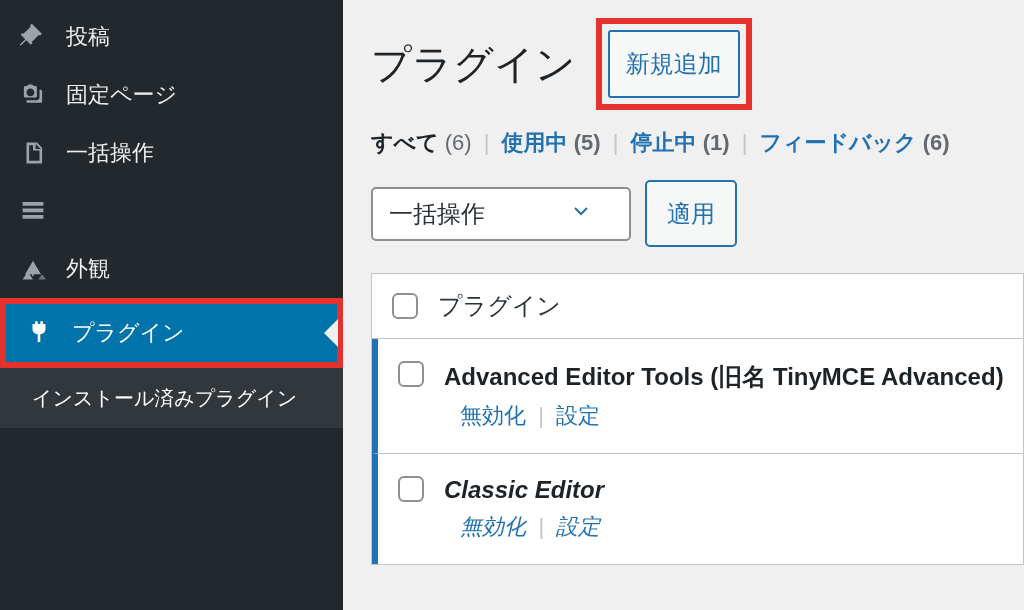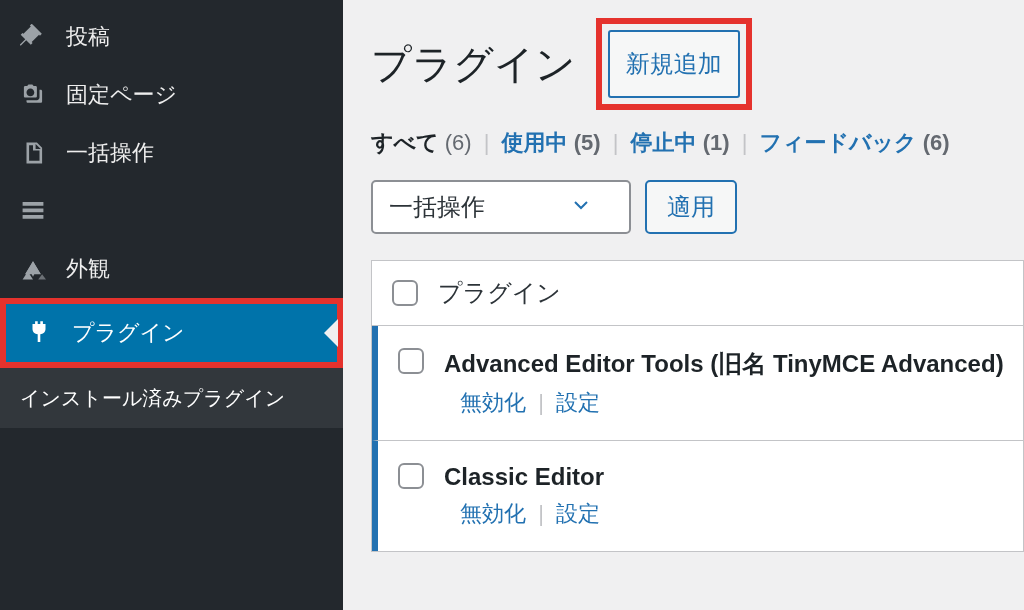--- a/index.html
+++ b/index.html
@@ -56,21 +56,21 @@
     border-right: 14px solid #f0f0f1;
   }
   .highlight-box {
     border: 6px solid #e5322d;
     margin: 0;
   }
   .submenu-item {
     background: #32373c;
     color: #fff;
     font-size: 20px;
-    padding: 16px 20px 16px 20px;
+    padding: 16px 20px 16px 32px;
     line-height: 1.4;
     cursor: pointer;
   }
   
   .main {
     flex: 1;
     background: #f0f0f1;
     padding: 18px 0 0 28px;
     overflow: hidden;
   }
@@ -128,21 +128,21 @@
     display: flex;
     align-items: center;
     justify-content: space-between;
     cursor: pointer;
   }
   .bulk-select .chev {
     color: #2271b1;
     font-size: 18px;
   }
   .apply-btn {
-    height: 54px;
+    height: 67px;
     border: 2px solid #2271b1;
     background: #f6f7f7;
     color: #2271b1;
     font-size: 24px;
     padding: 0 20px;
     border-radius: 5px;
     cursor: pointer;
   }
   .plugins-table {
     border: 1px solid #c3c4c7;
@@ -167,21 +167,21 @@
     flex-shrink: 0;
   }
   .plugin-row {
     display: flex;
     align-items: flex-start;
     padding: 22px 20px;
     gap: 20px;
     border-left: 6px solid #2271b1;
     border-bottom: 1px solid #c3c4c7;
   }
-  .plugin-row:last-child { border-bottom: none; }
+  .plugin-row:last-child { border-bottom: none; font-style: italic; }
   .plugin-row .plugin-name {
     font-size: 24px;
     font-weight: 700;
     color: #1d2327;
     margin-bottom: 8px;
     white-space: nowrap;
   }
   .plugin-actions {
     font-size: 22px;
     color: #646970;

